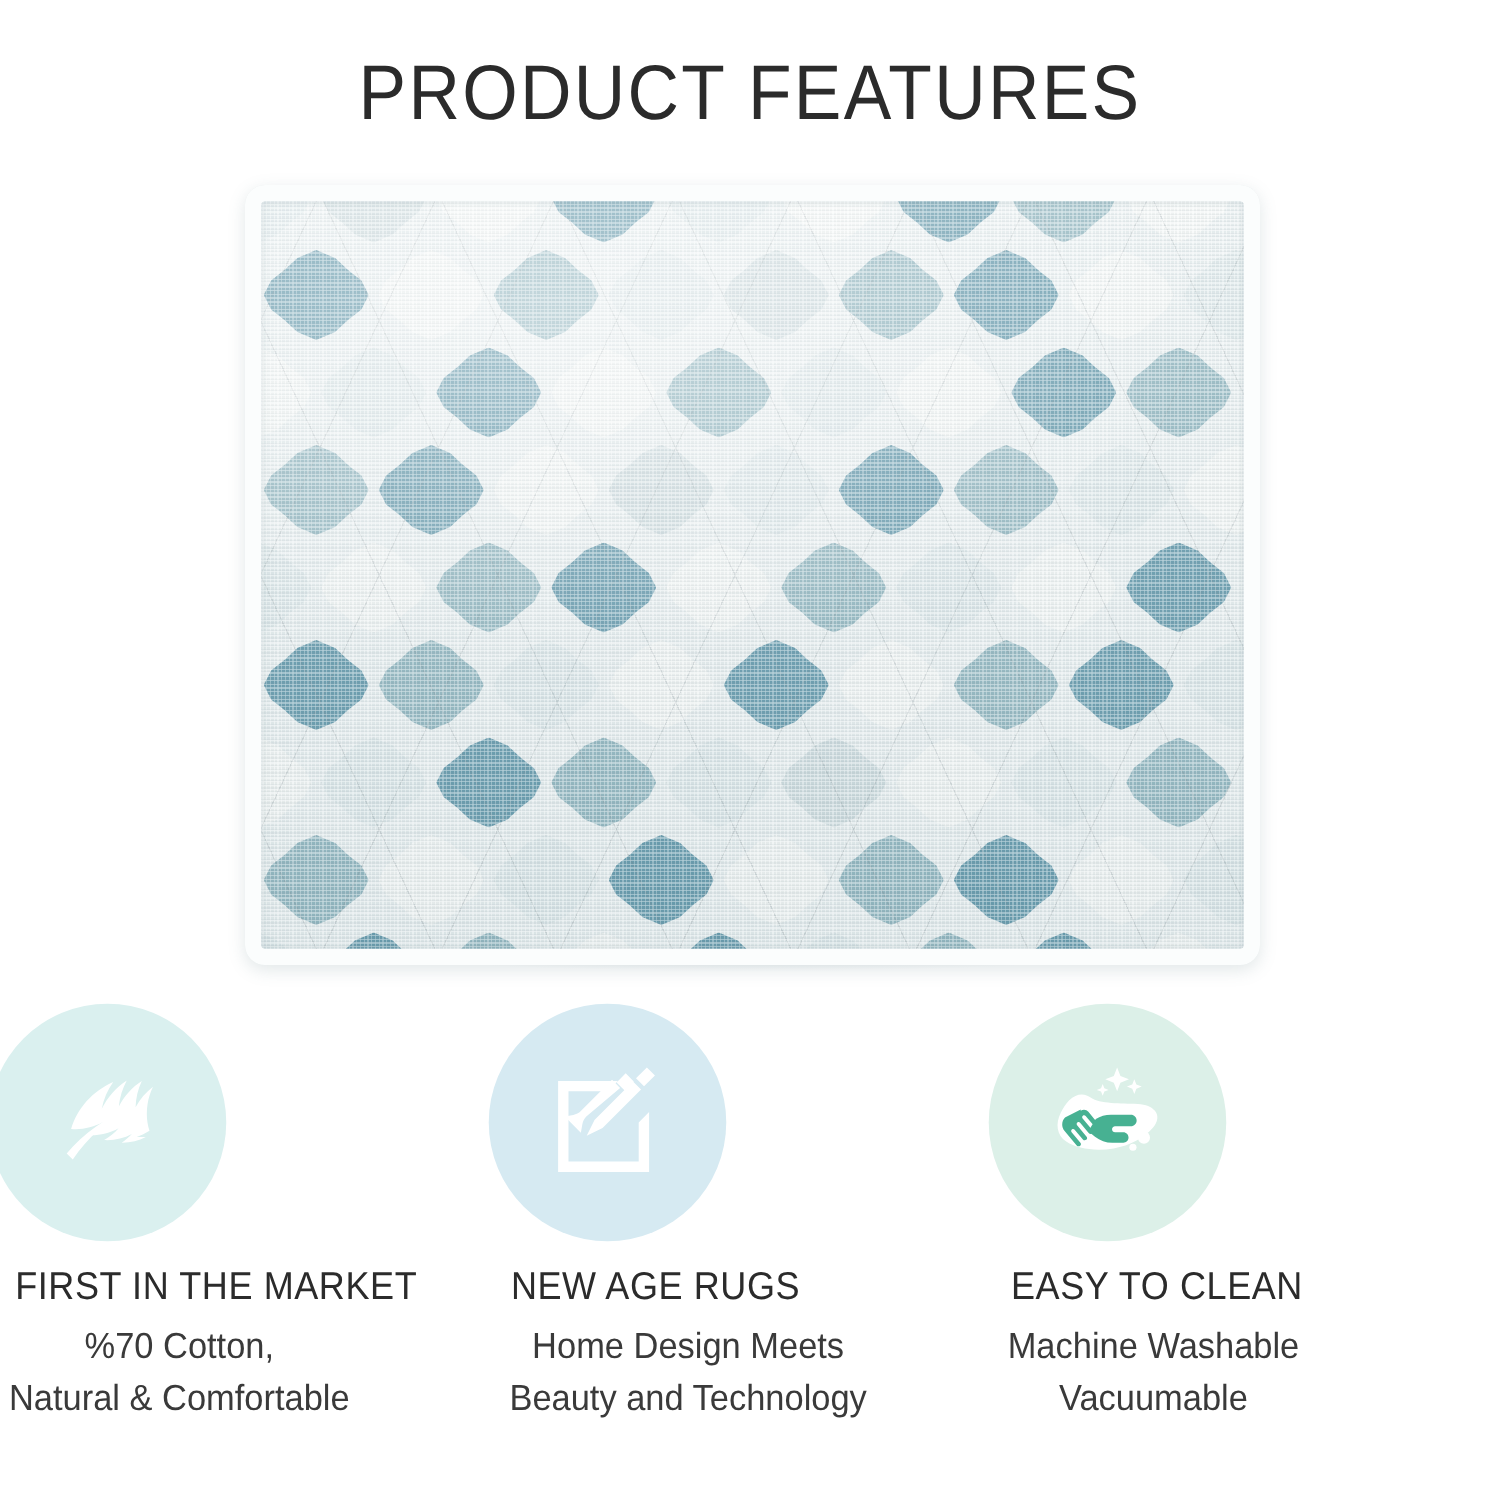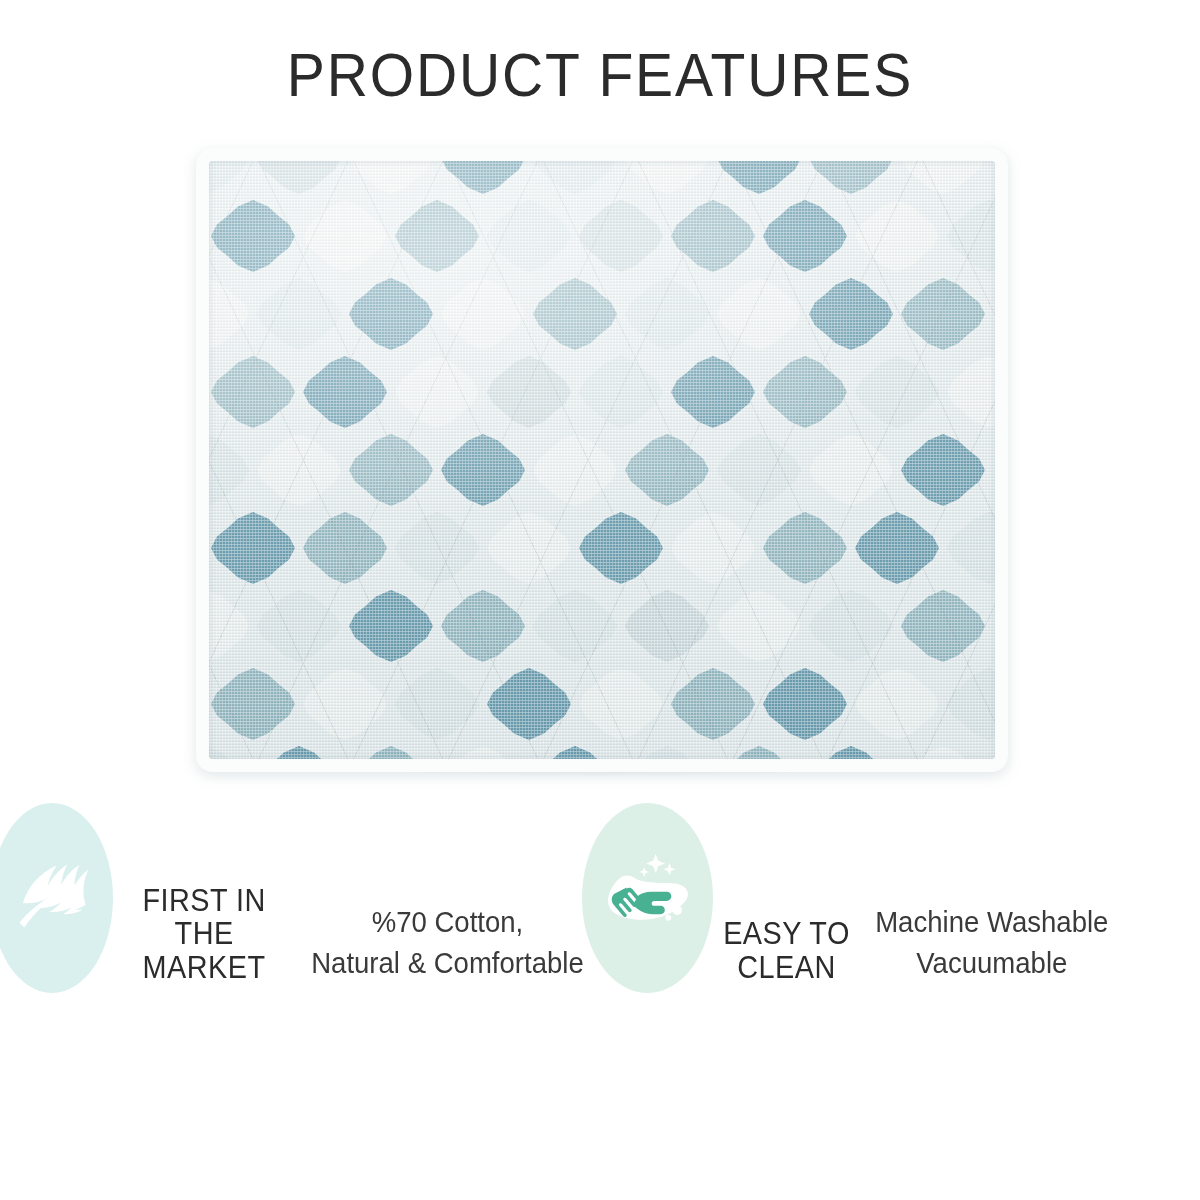--- a/index.html
+++ b/index.html
@@ -161,22 +161,22 @@
   .features {
     position: absolute;
     left: 0;
     top: 812px;
     width: 1200px;
     display: grid;
     grid-template-columns: repeat(3, 1fr);
   }
   .feature {
     display: flex;
-    flex-direction: row;
-    align-items: flex-end;
+    flex-direction: column;
+    align-items: flex-start;
   }
   .badge {
     position: relative;
     width: 172px;
     height: 172px;
     border-radius: 50%;
     display: flex;
     align-items: center;
     justify-content: center;
   }
@@ -490,20 +490,41 @@
         </g>
       </svg>
     </div>
     <div class="feature-title">FIRST IN THE MARKET</div>
     <div class="feature-lines">
       <div>%70 Cotton,</div>
       <div>Natural &amp; Comfortable</div>
     </div>
   </div>
 
+  <div class="feature">
+    <div class="badge badge-2">
+      <svg width="104" height="104" viewBox="0 0 100 100">
+        <g fill="#ffffff">
+
+          <path d="M12 18h46l-8 8H20v54h54V50l8-8v46H12V18z"></path>
+
+          <path d="M86.5 13.8l-6.2-6.2-8.4 8.4 6.2 6.2 8.4-8.4z"></path>
+          <path d="M75.8 24.6l-6.2-6.2-29.6 29.6-6.0 12.2 12.2-6.0 29.6-29.6z"></path>
+
+          <path d="M64.0 12.2l-7.0 7.0 6.2 6.2 7.0-7.0-6.2-6.2z"></path>
+          <path d="M59.7 23.4l-6.2-6.2-24.0 24.0c-1.6 1.6-3.6 2.6-5.8 3.0l-6.6 1.2 12.4 12.4 1.2-6.6c.4-2.2 1.4-4.2 3.0-5.8l26.0-22.0z"></path>
+        </g>
+      </svg>
+    </div>
+    <div class="feature-title">NEW AGE RUGS</div>
+    <div class="feature-lines">
+      <div>Home Design Meets</div>
+      <div>Beauty and Technology</div>
+    </div>
+  </div>
 
   <div class="feature">
     <div class="badge badge-3">
       <svg width="110" height="110" viewBox="0 0 100 100">
         <g fill="#ffffff">
 
           <path d="M57.0 10.0l2.4 6.2 6.2 2.4-6.2 2.4-2.4 6.2-2.4-6.2-6.2-2.4 6.2-2.4 2.4-6.2z"></path>
           <path d="M69.5 18.5l1.5 3.9 3.9 1.5-3.9 1.5-1.5 3.9-1.5-3.9-3.9-1.5 3.9-1.5 1.5-3.9z"></path>
           <path d="M46.5 22.0l1.2 3.1 3.1 1.2-3.1 1.2-1.2 3.1-1.2-3.1-3.1-1.2 3.1-1.2 1.2-3.1z"></path>
 

